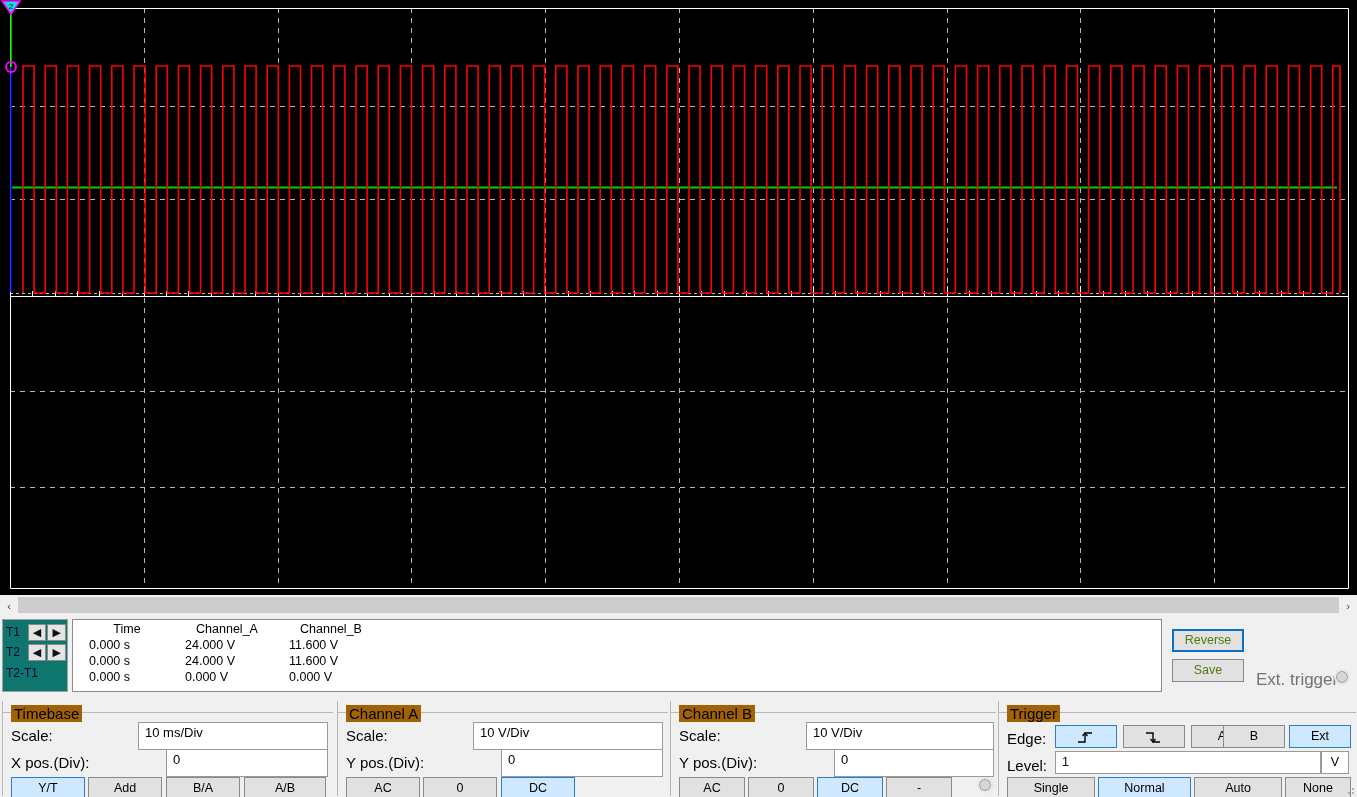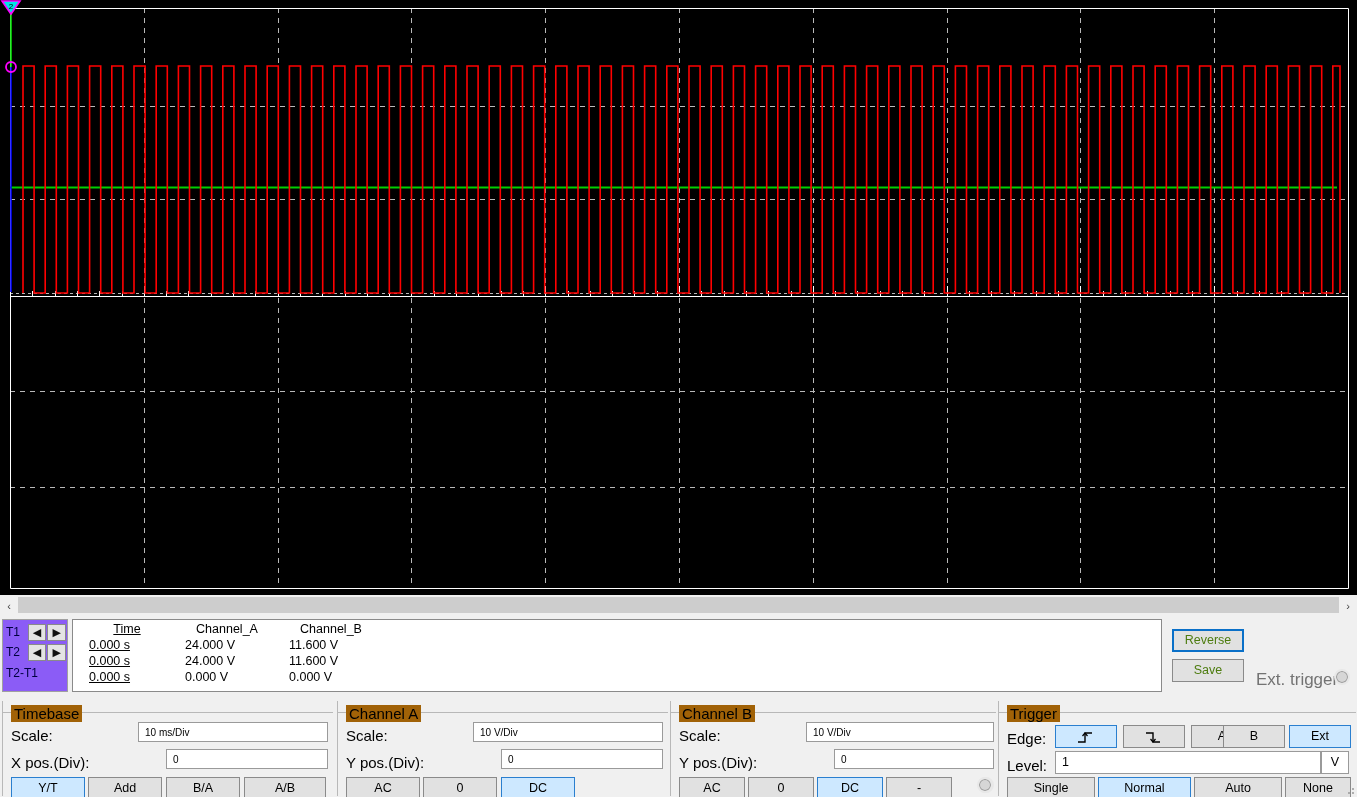--- a/index.html
+++ b/index.html
@@ -32,21 +32,21 @@
   }
   .hscroll-track { flex: 1; background: #cdcdcd; margin: 2px 0 3px 0; }
 
   
   .meas-bar {
     position: absolute; left: 0; top: 617px; width: 1357px; height: 80px;
     background: #f0f0f0;
   }
   .cursor-box {
     position: absolute; left: 2px; top: 2px; width: 66px; height: 73px;
-    background: #8b5cf6; border: 1px solid #a0a0a0;
+    background: #0f766e; border: 1px solid #a0a0a0;
     display: flex; flex-direction: column; padding: 3px 0 0 3px;
   }
   .cursor-row { display: flex; align-items: center; height: 18px; margin-bottom: 2px; }
   .cursor-lbl {
     color: #000040; font-size: 12px; width: 22px;
     font-family: "Liberation Sans", sans-serif;
   }
   .arrow-btn {
     width: 19px; height: 17px; background: #e4e4e4;
     border: 1px solid #8a8a8a; margin-right: 1px;
@@ -61,21 +61,21 @@
     font-size: 12.5px; color: #000;
   }
   .readout-table table { border-collapse: collapse; margin-left: 6px; }
   .readout-table th {
     font-weight: normal; text-align: center; padding: 0 10px; height: 17px;
     font-size: 12.5px;
   }
   .readout-table td {
     text-align: left; padding: 0 10px; height: 16px; font-size: 12.5px;
   }
-  .col-time { width: 96px; text-decoration: underline; }
+  .col-time { width: 96px; }
   .col-a { width: 104px; }
   .col-b { width: 104px; }
 
   .rev-save { position: absolute; left: 1172px; top: 12px; }
   .wide-btn {
     display: block; width: 72px; height: 23px; margin-bottom: 7px;
     background: #e1e1e1; border: 1px solid #8a8a8a;
     font-size: 12.5px; color: #4d7c0f; text-align: center; line-height: 21px;
     font-family: "Liberation Sans", sans-serif;
   }
@@ -104,22 +104,22 @@
     position: absolute; top: 4px; left: 8px;
     font-size: 15px; color: #000; background: #a16207; padding: 0 3px;
   }
   .grp-line {
     position: absolute; top: 11px; left: 0; height: 1px; background: #b8b8b8;
   }
   .row-lbl {
     position: absolute; font-size: 15px; color: #000;
   }
   .txt-field {
-    position: absolute; height: 20px; background: #fff;
-    border: 1px solid #9a9a9a; font-size: 10px; color: #000;
+    position: absolute; height: 28px; background: #fff;
+    border: 1px solid #9a9a9a; font-size: 13px; color: #000;
     padding-left: 6px; line-height: 19px;
   }
   .btn {
     position: absolute; height: 23px; background: #e1e1e1;
     border: 1px solid #8a8a8a; font-size: 12.5px; color: #000;
     text-align: center; line-height: 21px;
     font-family: "Liberation Sans", sans-serif;
   }
   .btn.sel {
     background: #cde8ff; border: 1px solid #2a7fcf; color: #000;

